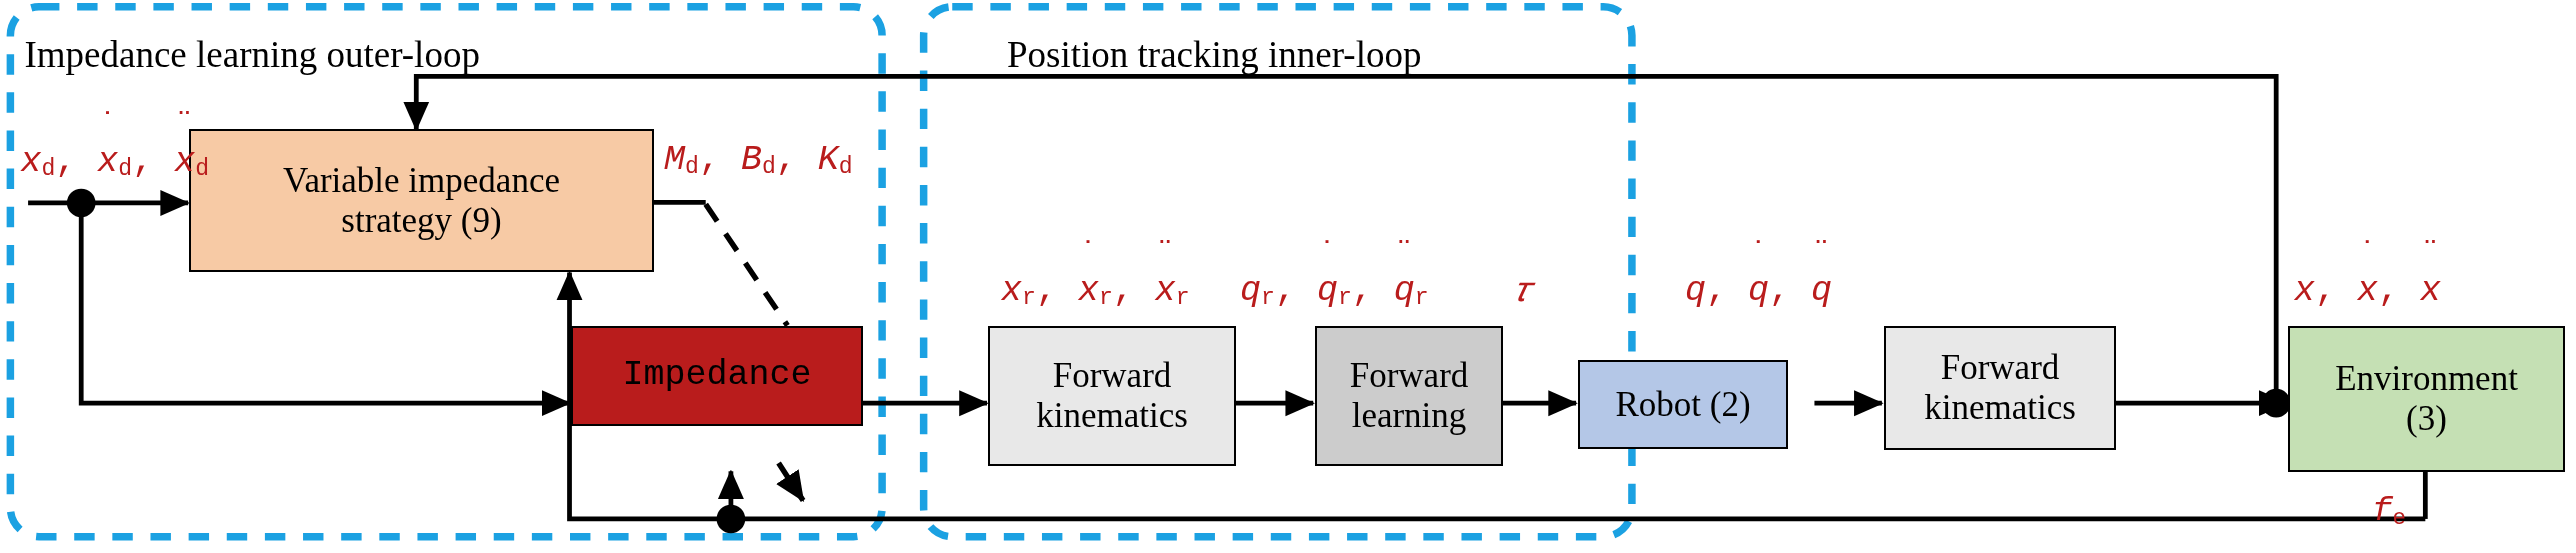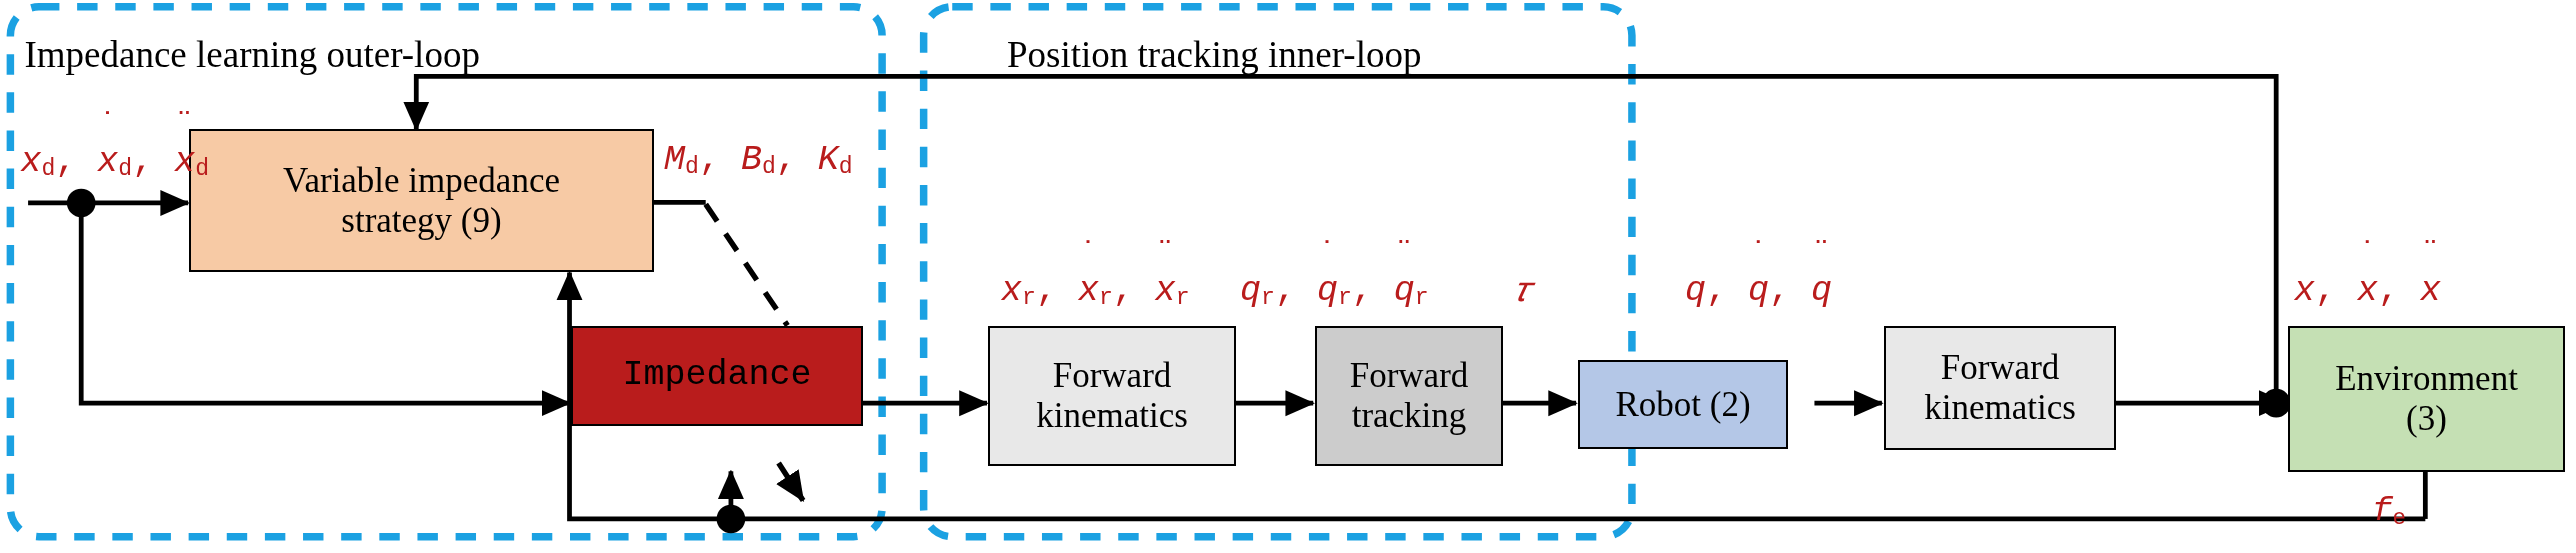--- a/index.html
+++ b/index.html
@@ -152,21 +152,21 @@
   <div class="blk" style="left:988px; top:326px; width:248px; height:140px; background:#e8e8e8;">
     <div>
       <div>Forward</div>
       <div>kinematics</div>
     </div>
   </div>
 
   <div class="blk" style="left:1315px; top:326px; width:188px; height:140px; background:#cccccc;">
     <div>
       <div>Forward</div>
-      <div>tracking</div>
+      <div>learning</div>
     </div>
   </div>
 
   <div class="blk" style="left:1578px; top:360px; width:210px; height:89px; background:#b4c7e7;">
     <div>
       <div>Robot (2)</div>
     </div>
   </div>
 
   <div class="blk" style="left:1884px; top:326px; width:232px; height:124px; background:#e8e8e8;">

